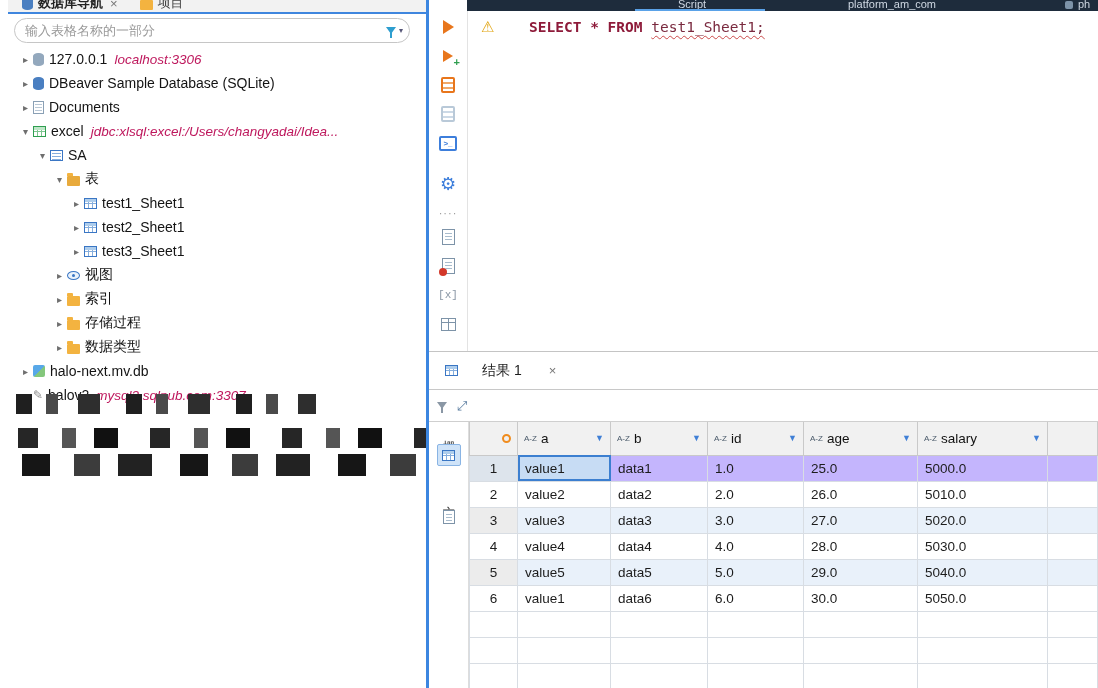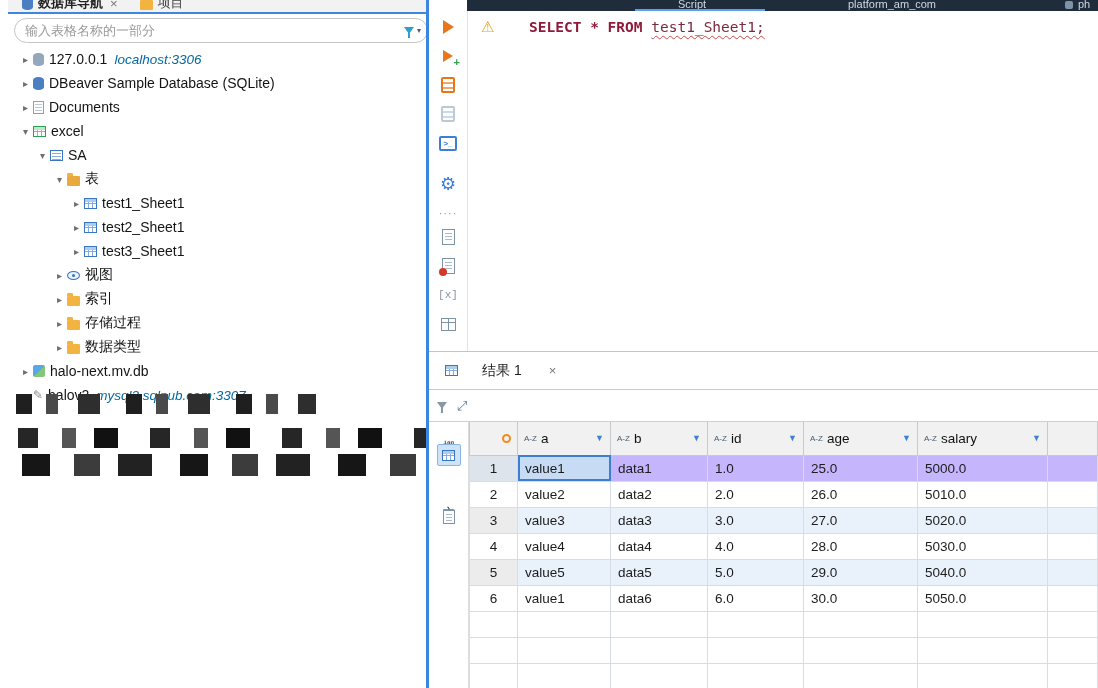--- a/index.html
+++ b/index.html
@@ -13,36 +13,36 @@
   
   .left-panel { position:absolute; left:8px; top:0; width:426px; height:688px; background:#fff; }
   .sash { position:absolute; left:426px; top:0; width:3px; height:688px; background:#3c86e0; }
 
   .tab-strip { height:14px; overflow:hidden; border-bottom:2px solid #3f86de; background:#f2f2f2; }
   .tab-strip .tabs { display:flex; align-items:center; height:26px; margin-top:-10px; padding-left:6px; gap:6px; }
   .tab-strip .tab { display:flex; align-items:center; gap:5px; font-size:13px; font-weight:bold; color:#222; padding:0 8px; }
   .tab-strip .tab .close { color:#777; font-weight:normal; margin-left:2px; }
   .tab-strip .tab.inactive { font-weight:normal; color:#444; }
 
-  .filter-box { margin:4px 6px 2px 6px; height:25px; border:1px solid #c6c6c6; border-radius:13px;
+  .filter-box { margin:4px 24px 2px 6px; height:25px; border:1px solid #c6c6c6; border-radius:13px;
     display:flex; align-items:center; padding:0 6px 0 10px; background:#fff; }
   .filter-box input { flex:1; border:none; outline:none; font-size:13px; color:#555; background:transparent; }
   .filter-box input::placeholder { color:#9a9a9a; }
   .funnel { width:0; height:0; border-left:5px solid transparent; border-right:5px solid transparent;
     border-top:7px solid #2e9ecf; position:relative; margin-right:3px; }
   .funnel::after { content:""; position:absolute; left:-1px; top:-2px; width:2px; height:6px; background:#2e9ecf; }
   .funnel.gray { border-top-color:#8a97a5; }
   .funnel.gray::after { background:#8a97a5; }
   .mini-caret { font-size:8px; color:#557; }
 
   .tree { padding-top:2px; font-size:14px; }
   .trow { height:24px; display:flex; align-items:center; white-space:nowrap; }
   .i-chev { flex:0 0 15px; text-align:center; font-size:10px; color:#6f6f6f; }
   .lbl { margin-left:5px; color:#141414; }
-  .dtl { margin-left:7px; color:#0369a1; font-style:italic; font-size:13.5px; }
+  .dtl { margin-left:7px; color:#be185d; font-style:italic; font-size:13.5px; }
   .icon { display:inline-block; flex:0 0 auto; }
 
   .i-db { width:11px; height:13px; background:#93a8bd; border-radius:5px / 3px; }
   .i-db.blue { background:#4a7fc1; }
   .i-tablegrid { width:13px; height:11px; border:1px solid #3a76c4; background-color:#fff;
     background-image:
       linear-gradient(#aecdec 0 3px, rgba(0,0,0,0) 3px),
       repeating-linear-gradient(90deg, rgba(0,0,0,0) 0 3px, #86aedd 3px 4px),
       repeating-linear-gradient(rgba(0,0,0,0) 0 4px, #86aedd 4px 5px); }
   .i-tablegrid.green { border-color:#2f9e50;
@@ -187,20 +187,21 @@
     <div class="trow" style="padding-left:10px">
       <span class="i-chev">▸</span>
       <span class="icon i-doc"></span>
       <span class="lbl">Documents</span>
     </div>
 
     <div class="trow" style="padding-left:10px">
       <span class="i-chev">▾</span>
       <span class="icon i-tablegrid green"></span>
       <span class="lbl">excel</span>
+      <span class="dtl">jdbc:xlsql:excel:/Users/changyadai/Idea...</span>
     </div>
 
     <div class="trow" style="padding-left:27px">
       <span class="i-chev">▾</span>
       <span class="icon i-list"></span>
       <span class="lbl">SA</span>
     </div>
 
     <div class="trow" style="padding-left:44px">
       <span class="i-chev">▾</span>

